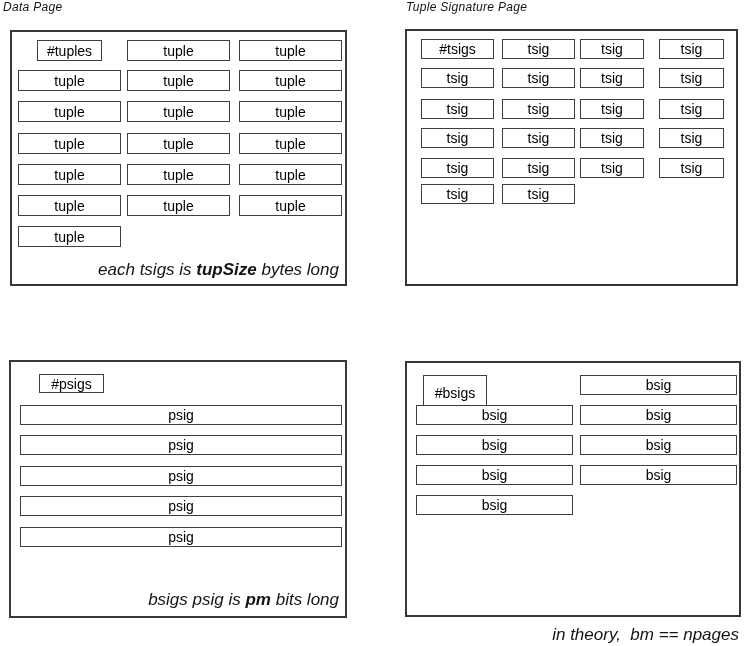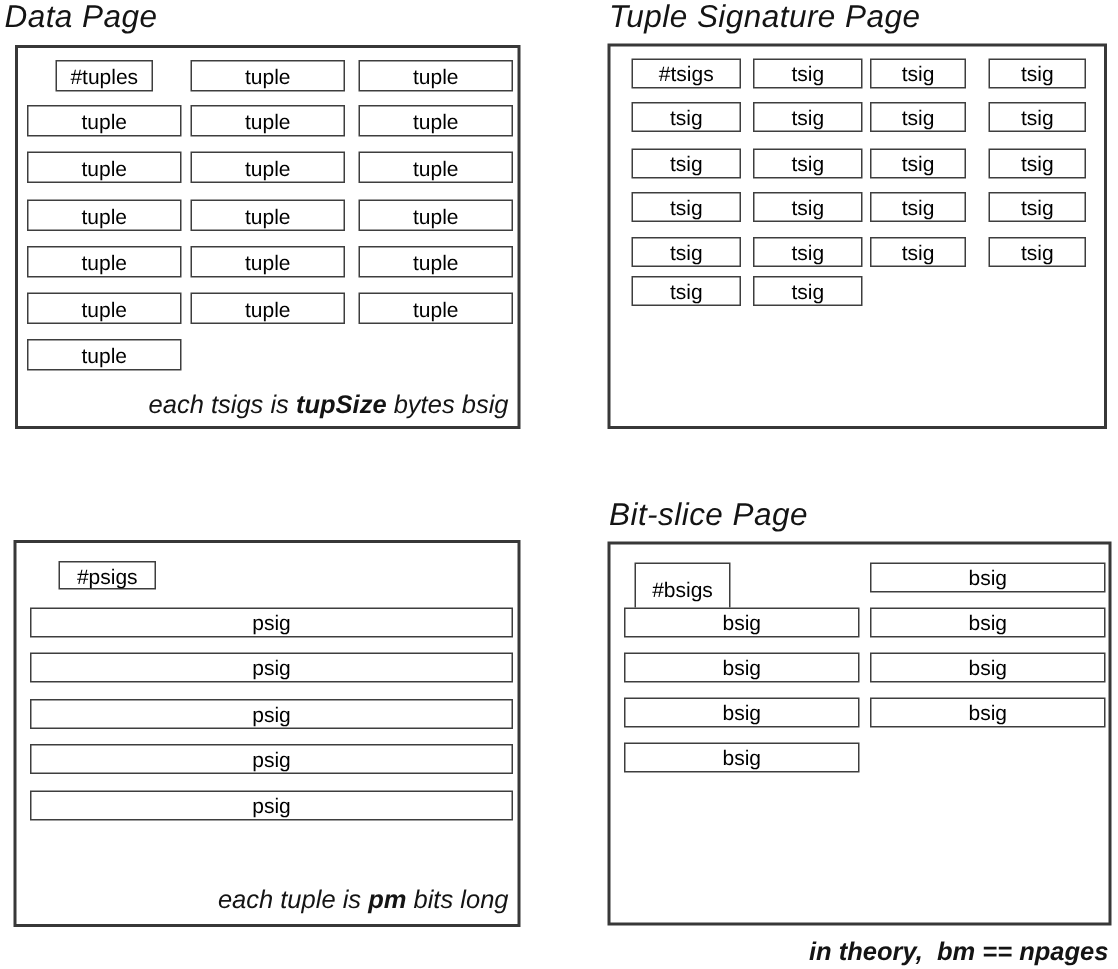--- a/index.html
+++ b/index.html
@@ -4,46 +4,46 @@
 <style>
   html,body{margin:0;padding:0;background:#ffffff;}
   .canvas{
     position:relative;width:745px;height:646px;background:#ffffff;
     font-family:"Liberation Sans","DejaVu Sans",sans-serif;color:#111111;overflow:hidden;
   }
   .panel{
     position:absolute;border:2px solid #383838;background:#ffffff;box-sizing:border-box;
   }
   .title{
-    position:absolute;font-style:italic;font-size:21px;line-height:1;
+    position:absolute;font-style:italic;font-size:12px;line-height:1;
     color:#141414;white-space:nowrap;letter-spacing:0.3px;
   }
   .box{
     position:absolute;border:1.5px solid #3e3e3e;background:#ffffff;
     box-sizing:border-box;display:flex;align-items:center;justify-content:center;
   }
   .box span{font-size:14px;line-height:1;color:#000000;white-space:nowrap;}
   .caption{
     position:absolute;right:6px;font-style:italic;font-size:17px;line-height:1;
     color:#141414;white-space:pre;
   }
   .caption b{font-weight:bold;}
   .footnote{
     position:absolute;font-style:italic;font-size:17px;line-height:1;
-    color:#141414;white-space:pre;font-weight:bold;
+    color:#141414;white-space:pre;
   }
 </style>
 </head>
 <body>
 
 <div class="canvas">
 
   <div class="title" style="left:3px;top:1px">Data Page</div>
   <div class="panel" id="data-page" style="left:10px;top:30px;width:337px;height:256px">
-    <div class="caption" style="bottom:6px"><span>each tsigs is </span><b>tupSize</b><span> bytes bsig</span></div>
+    <div class="caption" style="bottom:6px"><span>each tsigs is </span><b>tupSize</b><span> bytes long</span></div>
   <div class="box" style="left: 25px; top: 8px; width: 65px; height: 21px;">
         <span>#tuples</span>
       </div>
       <div class="box" style="left: 115px; top: 8px; width: 103px; height: 21px;">
         <span>tuple</span>
       </div>
       <div class="box" style="left: 227px; top: 8px; width: 103px; height: 21px;">
         <span>tuple</span>
       </div>
       <div class="box" style="left: 6px; top: 38px; width: 103px; height: 21px;">
@@ -160,42 +160,41 @@
       </div>
       <div class="box" style="left: 14px; top: 153px; width: 73px; height: 20px;">
         <span>tsig</span>
       </div>
       <div class="box" style="left: 95px; top: 153px; width: 73px; height: 20px;">
         <span>tsig</span>
       </div>
     </div>
 
   <div class="panel" id="psig-page" style="left:9px;top:360px;width:338px;height:258px">
-    <div class="caption" style="bottom:8px"><span>each tuple is </span><b>pm</b><span> bits long</span></div>
+    <div class="caption" style="bottom:8px"><span>bsigs psig is </span><b>pm</b><span> bits long</span></div>
   <div class="box" style="left: 28px; top: 12px; width: 65px; height: 19px;">
         <span>#psigs</span>
       </div>
       <div class="box" style="left: 9px; top: 43px; width: 322px; height: 20px;">
         <span>psig</span>
       </div>
       <div class="box" style="left: 9px; top: 73px; width: 322px; height: 20px;">
         <span>psig</span>
       </div>
       <div class="box" style="left: 9px; top: 104px; width: 322px; height: 20px;">
         <span>psig</span>
       </div>
       <div class="box" style="left: 9px; top: 134px; width: 322px; height: 20px;">
         <span>psig</span>
       </div>
       <div class="box" style="left: 9px; top: 165px; width: 322px; height: 20px;">
         <span>psig</span>
       </div>
     </div>
 
-  <div class="title" style="left:406px;top:333px">Bit-slice Page</div>
   <div class="panel" id="bslice-page" style="left:405px;top:361px;width:336px;height:256px">
   <div class="box" style="left: 16px; top: 12px; width: 64px; height: 35px;">
         <span>#bsigs</span>
       </div>
       <div class="box" style="left: 173px; top: 12px; width: 157px; height: 20px;">
         <span>bsig</span>
       </div>
       <div class="box" style="left: 9px; top: 42px; width: 157px; height: 20px;">
         <span>bsig</span>
       </div>

